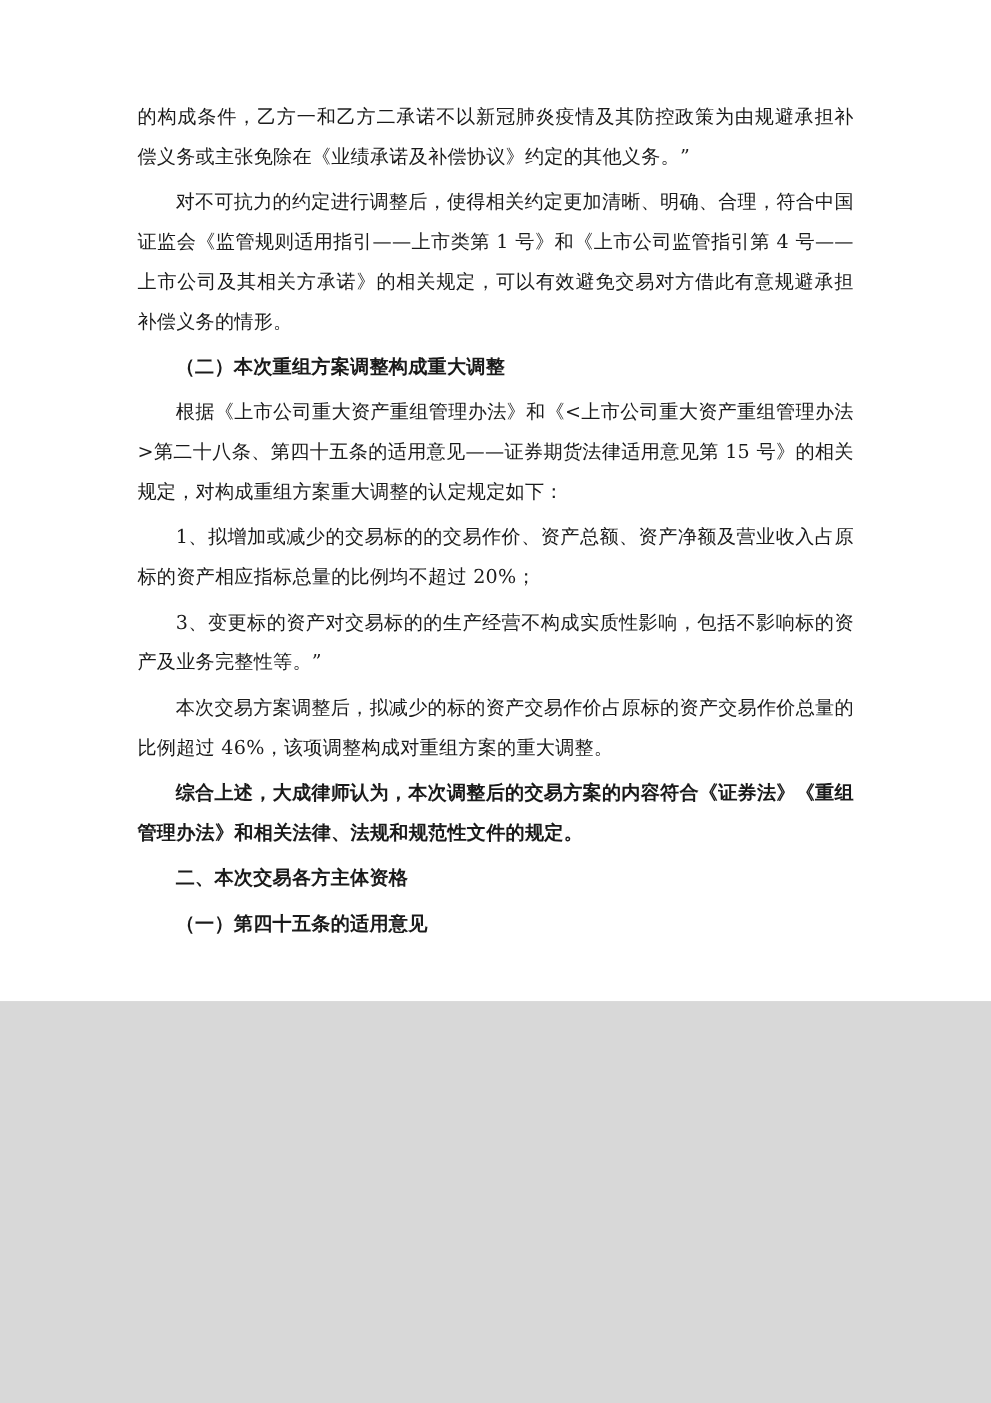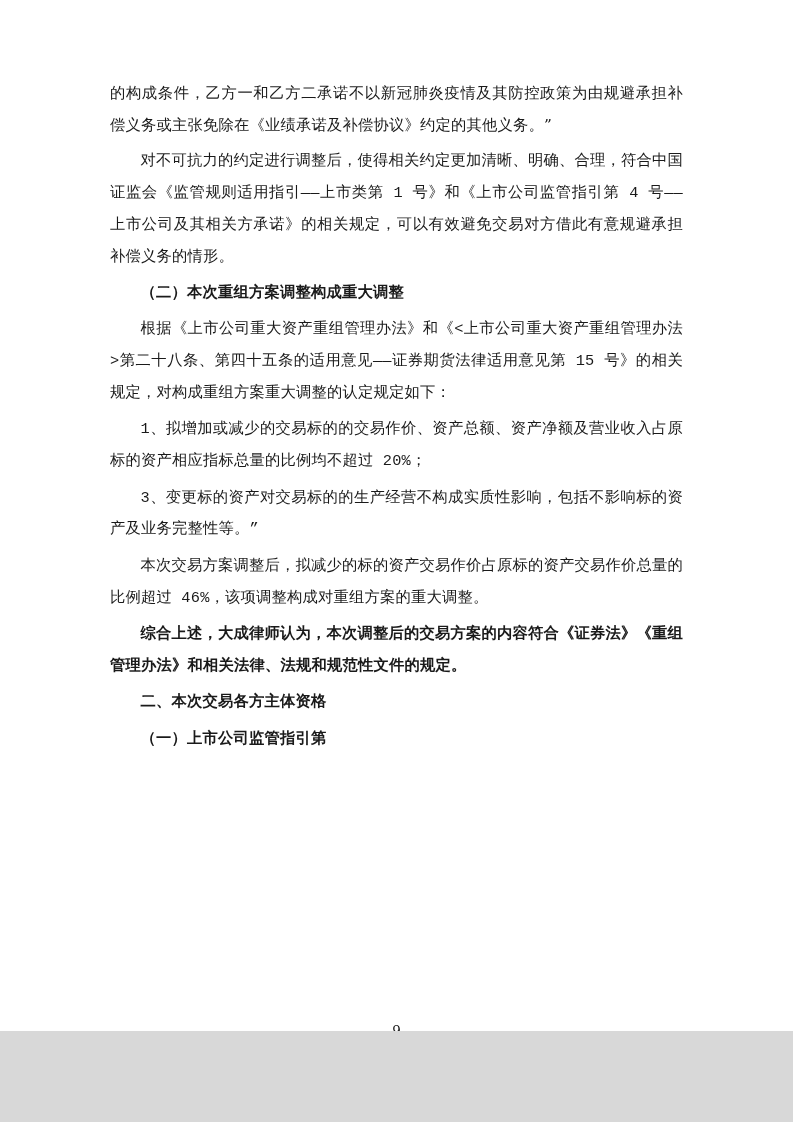--- a/index.html
+++ b/index.html
@@ -6,21 +6,21 @@
     margin: 0;
     padding: 0;
     background: #d8d8d8;
   }
   body {
     font-family: "DejaVu Serif", "Liberation Serif", serif;
   }
   .page {
     position: relative;
     width: 793px;
-    height: 1031px;
+    height: 801px;
     margin: 0 auto;
     background: #ffffff;
     box-sizing: border-box;
     overflow: hidden;
   }
   .content {
     position: absolute;
     left: 110px;
     top: 78px;
     width: 573px;
@@ -29,21 +29,20 @@
     margin: 0 0 0.30em 0;
     font-size: 15.3px;
     line-height: 2.08;
     text-align: justify;
     text-justify: inter-ideograph;
     color: #1a1a1a;
     letter-spacing: 0.2px;
   }
   p.indent {
     text-indent: 2em;
-    font-family: Liberation Mono, monospace;
   }
   p.bold {
     font-weight: bold;
   }
   p.noindent {
     text-indent: 0;
   }
   .page-number {
     position: absolute;
     left: 0;
@@ -62,16 +61,16 @@
   <div class="content">
     <p class="noindent">的构成条件，乙方一和乙方二承诺不以新冠肺炎疫情及其防控政策为由规避承担补偿义务或主张免除在《业绩承诺及补偿协议》约定的其他义务。”</p>
     <p class="indent">对不可抗力的约定进行调整后，使得相关约定更加清晰、明确、合理，符合中国证监会《监管规则适用指引——上市类第 1 号》和《上市公司监管指引第 4 号——上市公司及其相关方承诺》的相关规定，可以有效避免交易对方借此有意规避承担补偿义务的情形。</p>
     <p class="indent bold">（二）本次重组方案调整构成重大调整</p>
     <p class="indent">根据《上市公司重大资产重组管理办法》和《&lt;上市公司重大资产重组管理办法&gt;第二十八条、第四十五条的适用意见——证券期货法律适用意见第 15 号》的相关规定，对构成重组方案重大调整的认定规定如下：</p>
     <p class="indent">1、拟增加或减少的交易标的的交易作价、资产总额、资产净额及营业收入占原标的资产相应指标总量的比例均不超过 20%；</p>
     <p class="indent">3、变更标的资产对交易标的的生产经营不构成实质性影响，包括不影响标的资产及业务完整性等。”</p>
     <p class="indent">本次交易方案调整后，拟减少的标的资产交易作价占原标的资产交易作价总量的比例超过 46%，该项调整构成对重组方案的重大调整。</p>
     <p class="indent bold">综合上述，大成律师认为，本次调整后的交易方案的内容符合《证券法》《重组管理办法》和相关法律、法规和规范性文件的规定。</p>
     <p class="indent bold">二、本次交易各方主体资格</p>
-    <p class="indent bold">（一）上市公司监管指引第</p>
+    <p class="indent bold">（一）第四十五条的适用意见</p>
   </div>
   <div class="page-number">9</div>
 </div>
 
 </body></html>

